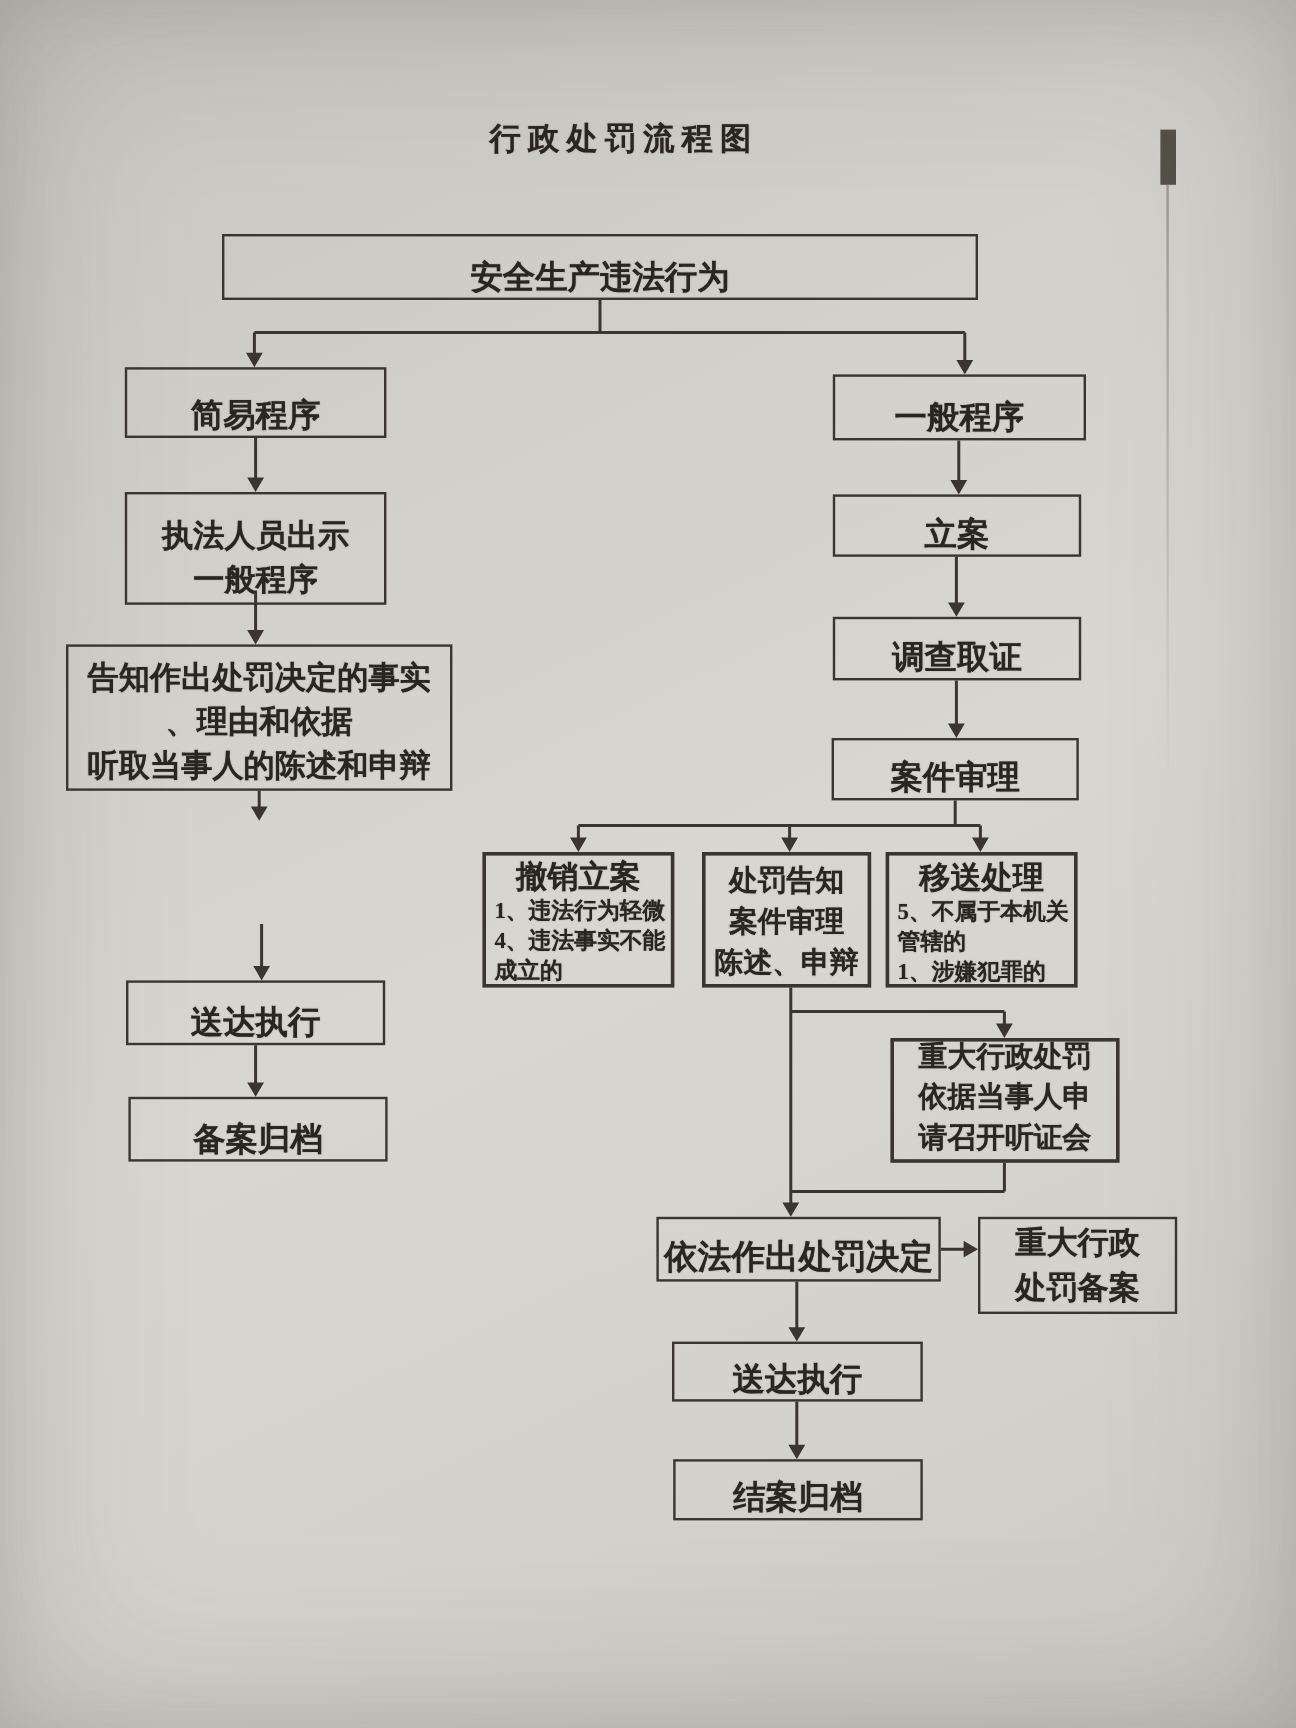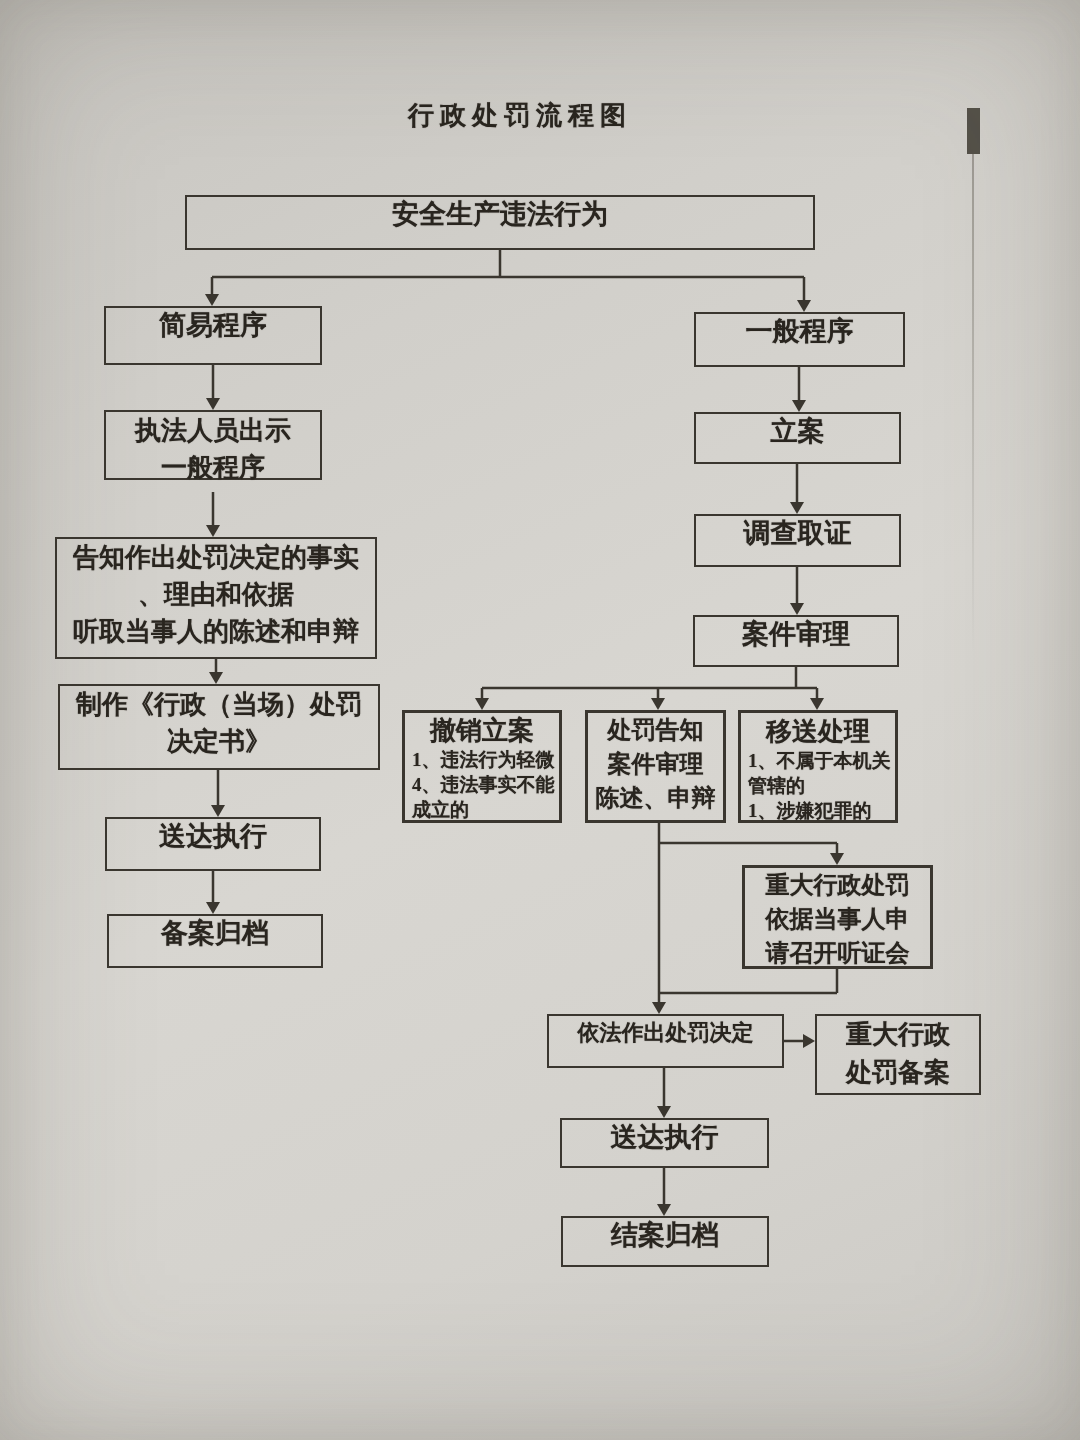--- a/index.html
+++ b/index.html
@@ -14,21 +14,21 @@
     content:""; position:absolute; inset:0; pointer-events:none;
     box-shadow:inset 0 0 150px rgba(92,87,77,.28), inset 0 0 45px rgba(92,87,77,.10);
   }
   .title {
     position:absolute; left:520px; top:98px; transform:translateX(-50%);
     font-size:26px; font-weight:bold; letter-spacing:6px; white-space:nowrap;
     text-shadow:0 0 1px rgba(41,37,31,.55);
   }
   .box {
     position:absolute; border:2.5px solid #3a362f;
-    display:flex; flex-direction:column; align-items:center; justify-content:flex-start;
+    display:flex; flex-direction:column; align-items:center; justify-content:flex-end;
     text-align:center; font-weight:bold; z-index:2;
     text-shadow:0 0 1px rgba(41,37,31,.5);
   }
   .thick { border-width:3px; }
   .lbl { font-size:27px; line-height:34px; }
   .ln  { font-size:26px; line-height:37px; }
   .ln-sm { font-size:24px; line-height:34px; }
   .hd  { font-size:26px; line-height:33px; }
   .sub { align-self:stretch; text-align:left; padding-left:7px; font-size:19px; line-height:25px; }
   .connectors { position:absolute; left:0; top:0; z-index:1; }
@@ -77,35 +77,31 @@
   </svg>
 
   <div class="box" style="left:185px;top:195px;width:630px;height:55px">
     <div class="lbl">安全生产违法行为</div>
   </div>
 
   <div class="box" style="left:104px;top:306px;width:218px;height:59px">
     <div class="lbl">简易程序</div>
   </div>
 
-  <div class="box" style="left:104px;top:410px;width:218px;height:70px">
+  <div class="box" style="left:104px;top:410px;width:218px;height:94px">
     <div class="ln">执法人员出示</div>
     <div class="ln">一般程序</div>
   </div>
 
   <div class="box" style="left:55px;top:537px;width:322px;height:122px">
     <div class="ln">告知作出处罚决定的事实</div>
     <div class="ln">、理由和依据</div>
     <div class="ln">听取当事人的陈述和申辩</div>
   </div>
 
-  <div class="box" style="left:58px;top:684px;width:322px;height:86px">
-    <div class="ln">制作《行政（当场）处罚</div>
-    <div class="ln">决定书》</div>
-  </div>
 
   <div class="box" style="left:105px;top:817px;width:216px;height:54px">
     <div class="lbl">送达执行</div>
   </div>
 
   <div class="box" style="left:107px;top:914px;width:216px;height:54px">
     <div class="lbl">备案归档</div>
   </div>
 
   <div class="box" style="left:694px;top:312px;width:211px;height:55px">
@@ -132,33 +128,33 @@
   </div>
 
   <div class="box thick" style="left:585px;top:710px;width:141px;height:113px">
     <div class="ln-sm">处罚告知</div>
     <div class="ln-sm">案件审理</div>
     <div class="ln-sm">陈述、申辩</div>
   </div>
 
   <div class="box thick" style="left:738px;top:710px;width:160px;height:113px;justify-content:center;padding-top:4px">
     <div class="hd">移送处理</div>
-    <div class="sub">1、不属于本机关</div>
+    <div class="sub">5、不属于本机关</div>
     <div class="sub">管辖的</div>
     <div class="sub">1、涉嫌犯罪的</div>
   </div>
 
   <div class="box thick" style="left:742px;top:865px;width:191px;height:104px">
     <div class="ln-sm">重大行政处罚</div>
     <div class="ln-sm">依据当事人申</div>
     <div class="ln-sm">请召开听证会</div>
   </div>
 
   <div class="box" style="left:547px;top:1014px;width:237px;height:54px">
-    <div class="lbl" style="font-size:22px">依法作出处罚决定</div>
+    <div class="lbl" style="font-size:28px">依法作出处罚决定</div>
   </div>
 
   <div class="box" style="left:815px;top:1014px;width:166px;height:81px">
     <div class="ln" style="line-height:38px">重大行政</div>
     <div class="ln" style="line-height:38px">处罚备案</div>
   </div>
 
   <div class="box" style="left:560px;top:1118px;width:209px;height:50px">
     <div class="lbl">送达执行</div>
   </div>

